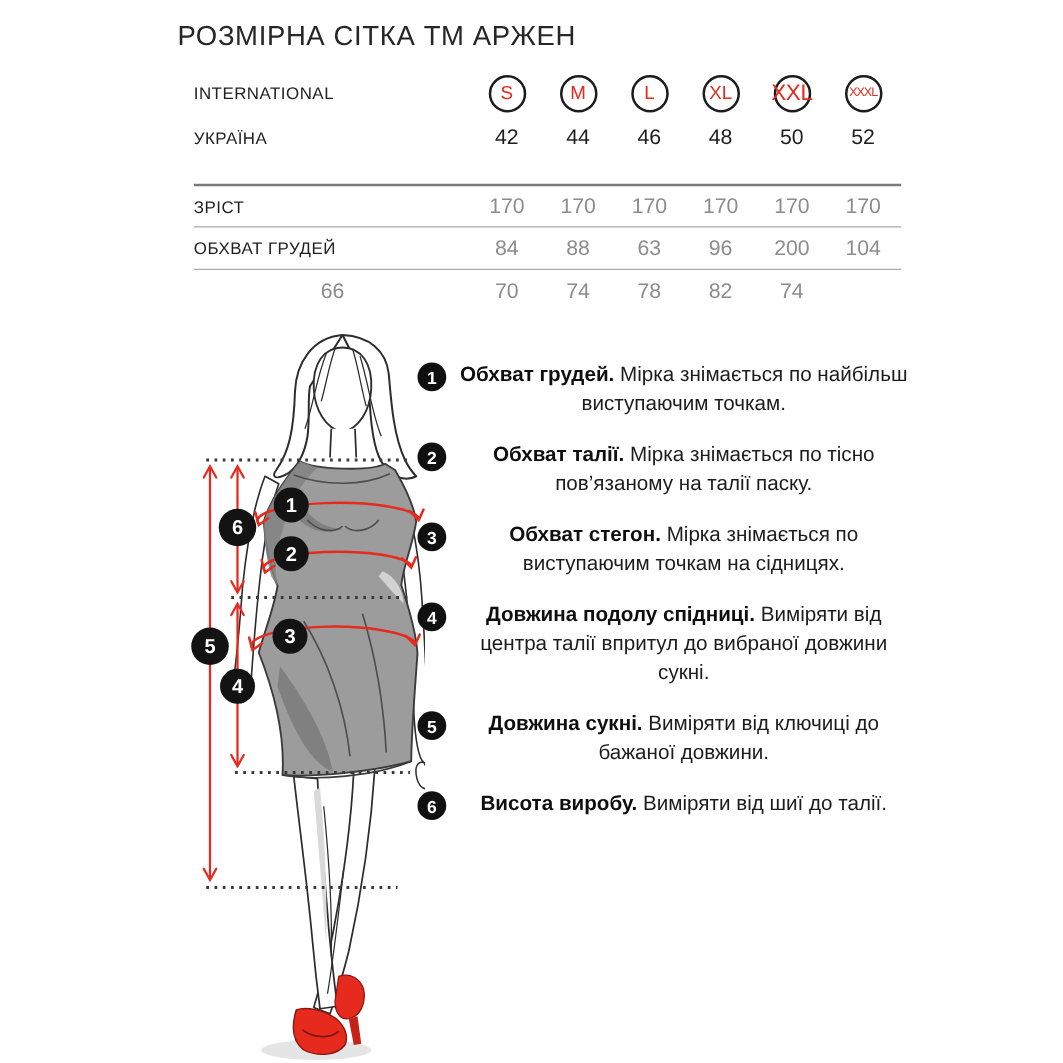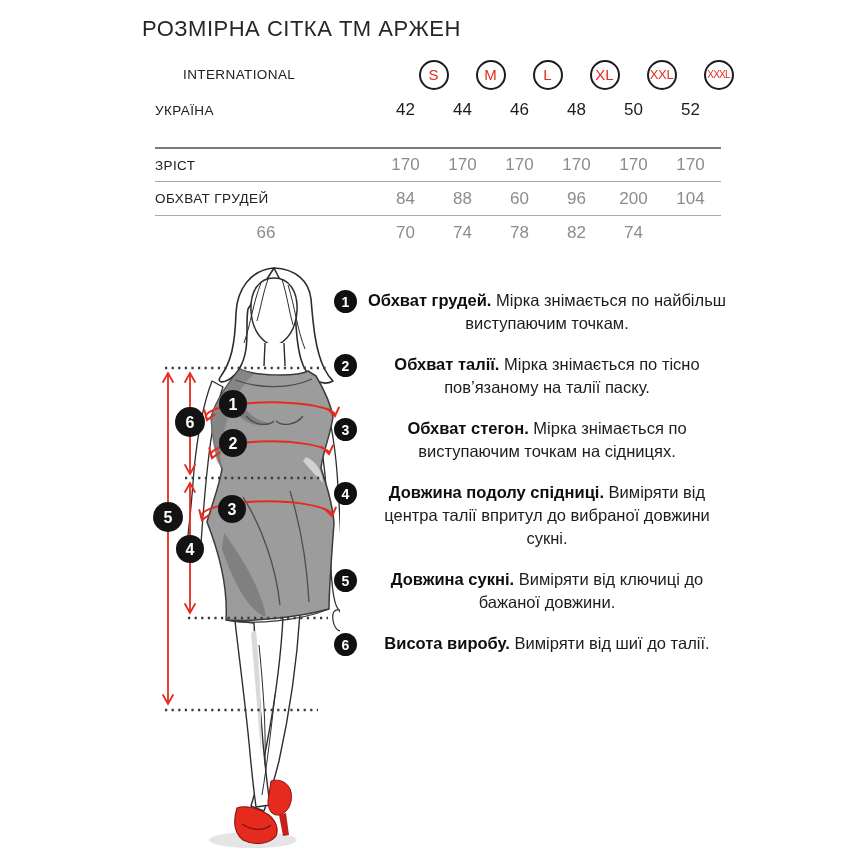--- a/index.html
+++ b/index.html
@@ -20,34 +20,34 @@
   }
 
   
   .size-table{position:absolute;left:155px;top:56px;width:566px;}
   .trow{
     display:grid;
     grid-template-columns:222px repeat(6,57px);
     align-items:center;
     height:34px;
   }
-  .trow.intl{height:37px;margin-left:28px;}
+  .trow.intl{height:37px;}
   .trow.ukr{height:34px;}
   .trow.data{border-top:1.5px solid var(--line);}
   .trow.data.first{border-top:2px solid var(--line-dark);margin-top:20px;}
   .tlabel{font-size:13.5px;letter-spacing:.4px;color:#212121;}
   .tcell{display:flex;justify-content:center;align-items:center;font-size:17px;}
   .trow.ukr .tcell{color:#1d1d1d;}
   .trow.data .tcell{color:var(--gray-val);}
   .size-circle{
     width:30px;height:30px;border:2px solid #1c1c1c;border-radius:50%;
     display:flex;align-items:center;justify-content:center;
     color:var(--red);font-size:15px;white-space:nowrap;overflow:visible;
   }
-  .trow.intl .tcell:nth-child(6) .size-circle{font-size:13px;letter-spacing:-.3px;}
+  .trow.intl .tcell:nth-child(6) .size-circle{font-size:18px;letter-spacing:-.3px;}
   .trow.intl .tcell:nth-child(7) .size-circle{font-size:10px;letter-spacing:-.8px;}
 
   
   .legend{position:absolute;left:334px;top:289px;width:400px;}
   .legend-item{display:flex;margin-bottom:18px;}
   .badge{
     flex:0 0 23px;width:23px;height:23px;border-radius:50%;
     background:#101010;color:#fff;font-size:14px;font-weight:700;
     display:flex;align-items:center;justify-content:center;
     margin-right:11px;margin-top:1px;
@@ -104,21 +104,21 @@
     <div class="tcell">170</div>
     <div class="tcell">170</div>
     <div class="tcell">170</div>
     <div class="tcell">170</div>
   </div>
 
   <div class="trow data">
     <div class="tlabel">ОБХВАТ ГРУДЕЙ</div>
     <div class="tcell">84</div>
     <div class="tcell">88</div>
-    <div class="tcell">60</div>
+    <div class="tcell">63</div>
     <div class="tcell">96</div>
     <div class="tcell">200</div>
     <div class="tcell">104</div>
   </div>
 
 
   <div class="trow data">
     <div class="tcell">66</div>
     <div class="tcell">70</div>
     <div class="tcell">74</div>

